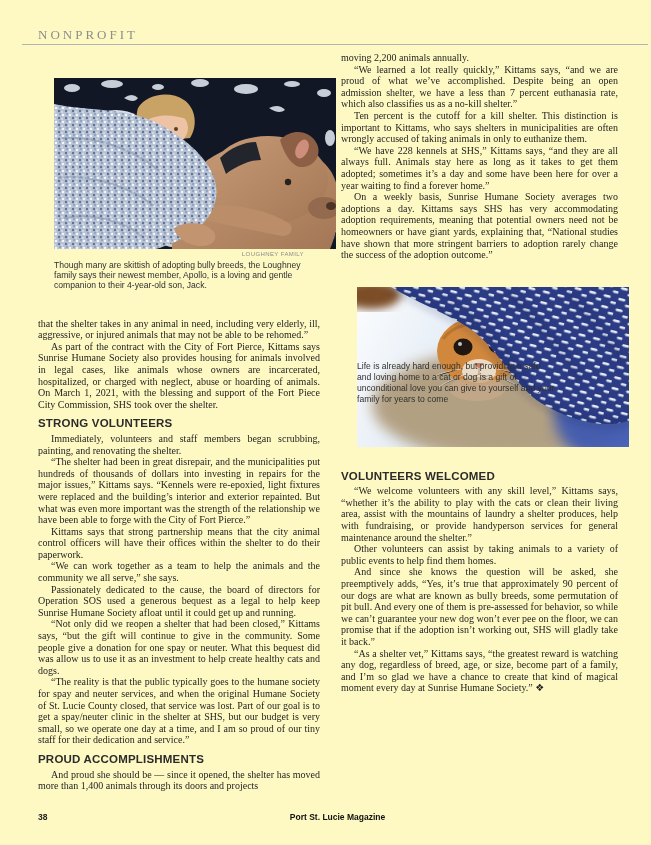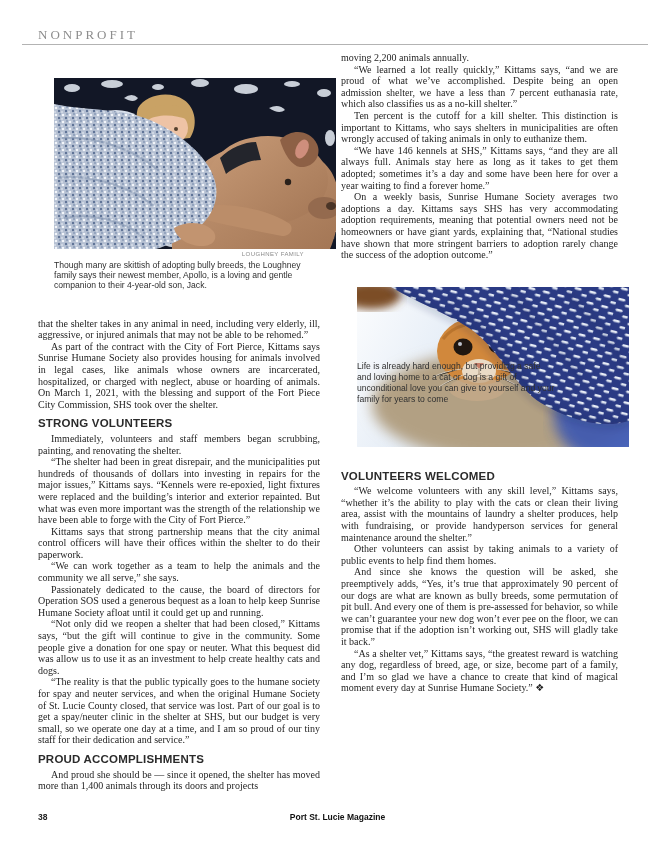--- a/index.html
+++ b/index.html
@@ -1,18 +1,18 @@
 <!DOCTYPE html>
 <html><head>
 <meta charset="utf-8">
 <style>
   html,body{margin:0;padding:0;background:#e8e8e8;}
   .page{
     position:relative;width:651px;height:845px;margin:0 auto;
-    background:#ffffff;overflow:hidden;
+    background:#fef9c3;overflow:hidden;
     font-family:"Liberation Serif",serif;color:#1e1e1e;
   }
   
   .kicker{
     position:absolute;left:38px;top:27px;
     font-family:"Liberation Serif",serif;font-size:13px;color:#8d8d8d;
     letter-spacing:3px;font-weight:400;
   }
   .header-rule{
     position:absolute;left:22px;right:3px;top:44px;height:1px;background:#b3b3b3;
@@ -144,33 +144,33 @@
     </figure>
 
     <p class="cont">that the shelter takes in any animal in need, including very elderly, ill, aggressive, or injured animals that may not be able to be rehomed.”</p>
     <p>As part of the contract with the City of Fort Pierce, Kittams says Sunrise Humane Society also provides housing for animals involved in legal cases, like animals whose owners are incarcerated, hospitalized, or charged with neglect, abuse or hoarding of animals. On March 1, 2021, with the blessing and support of the Fort Piece City Commission, SHS took over the shelter.</p>
 
     <h3 class="section-heading">STRONG VOLUNTEERS</h3>
     <p>Immediately, volunteers and staff members began scrubbing, painting, and renovating the shelter.</p>
     <p>“The shelter had been in great disrepair, and the municipalities put hundreds of thousands of dollars into investing in repairs for the major issues,” Kittams says. “Kennels were re-epoxied, light fixtures were replaced and the building’s interior and exterior repainted. But what was even more important was the strength of the relationship we have been able to forge with the City of Fort Pierce.”</p>
     <p>Kittams says that strong partnership means that the city animal control officers will have their offices within the shelter to do their paperwork.</p>
     <p>“We can work together as a team to help the animals and the community we all serve,” she says.</p>
-    <p>Passionately dedicated to the cause, the board of directors for Operation SOS used a generous bequest as a loan to help keep Sunrise Humane Society afloat until it could get up and running.</p>
+    <p>Passionately dedicated to the cause, the board of directors for Operation SOS used a generous bequest as a legal to help keep Sunrise Humane Society afloat until it could get up and running.</p>
     <p>“Not only did we reopen a shelter that had been closed,” Kittams says, “but the gift will continue to give in the community. Some people give a donation for one spay or neuter. What this bequest did was allow us to use it as an investment to help create healthy cats and dogs.</p>
     <p>“The reality is that the public typically goes to the humane society for spay and neuter services, and when the original Humane Society of St. Lucie County closed, that service was lost. Part of our goal is to get a spay/neuter clinic in the shelter at SHS, but our budget is very small, so we operate one day at a time, and I am so proud of our tiny staff for their dedication and service.”</p>
 
     <h3 class="section-heading">PROUD ACCOMPLISHMENTS</h3>
     <p>And proud she should be — since it opened, the shelter has moved more than 1,400 animals through its doors and projects</p>
   </div>
 
   <div class="col col-right">
     <p class="cont">moving 2,200 animals annually.</p>
     <p>“We learned a lot really quickly,” Kittams says, “and we are proud of what we’ve accomplished. Despite being an open admission shelter, we have a less than 7 percent euthanasia rate, which also classifies us as a no-kill shelter.”</p>
     <p>Ten percent is the cutoff for a kill shelter. This distinction is important to Kittams, who says shelters in municipalities are often wrongly accused of taking animals in only to euthanize them.</p>
-    <p>“We have 146 kennels at SHS,” Kittams says, “and they are all always full. Animals stay here as long as it takes to get them adopted; sometimes it’s a day and some have been here for over a year waiting to find a forever home.”</p>
+    <p>“We have 228 kennels at SHS,” Kittams says, “and they are all always full. Animals stay here as long as it takes to get them adopted; sometimes it’s a day and some have been here for over a year waiting to find a forever home.”</p>
     <p>On a weekly basis, Sunrise Humane Society averages two adoptions a day. Kittams says SHS has very accommodating adoption requirements, meaning that potential owners need not be homeowners or have giant yards, explaining that, “National studies have shown that more stringent barriers to adoption rarely change the success of the adoption outcome.”</p>
 
     <figure class="cat-figure">
       <span class="photo-frame">
         <svg width="272" height="160" viewBox="0 0 272 160" preserveAspectRatio="none" aria-hidden="true">
           <defs>
             <linearGradient id="bgG" x1="0" y1="0" x2="1" y2="0.3">
               <stop offset="0" stop-color="#fcfdfe"></stop>
                 <stop offset="1" stop-color="#c6d7ec"></stop>
             </linearGradient>

